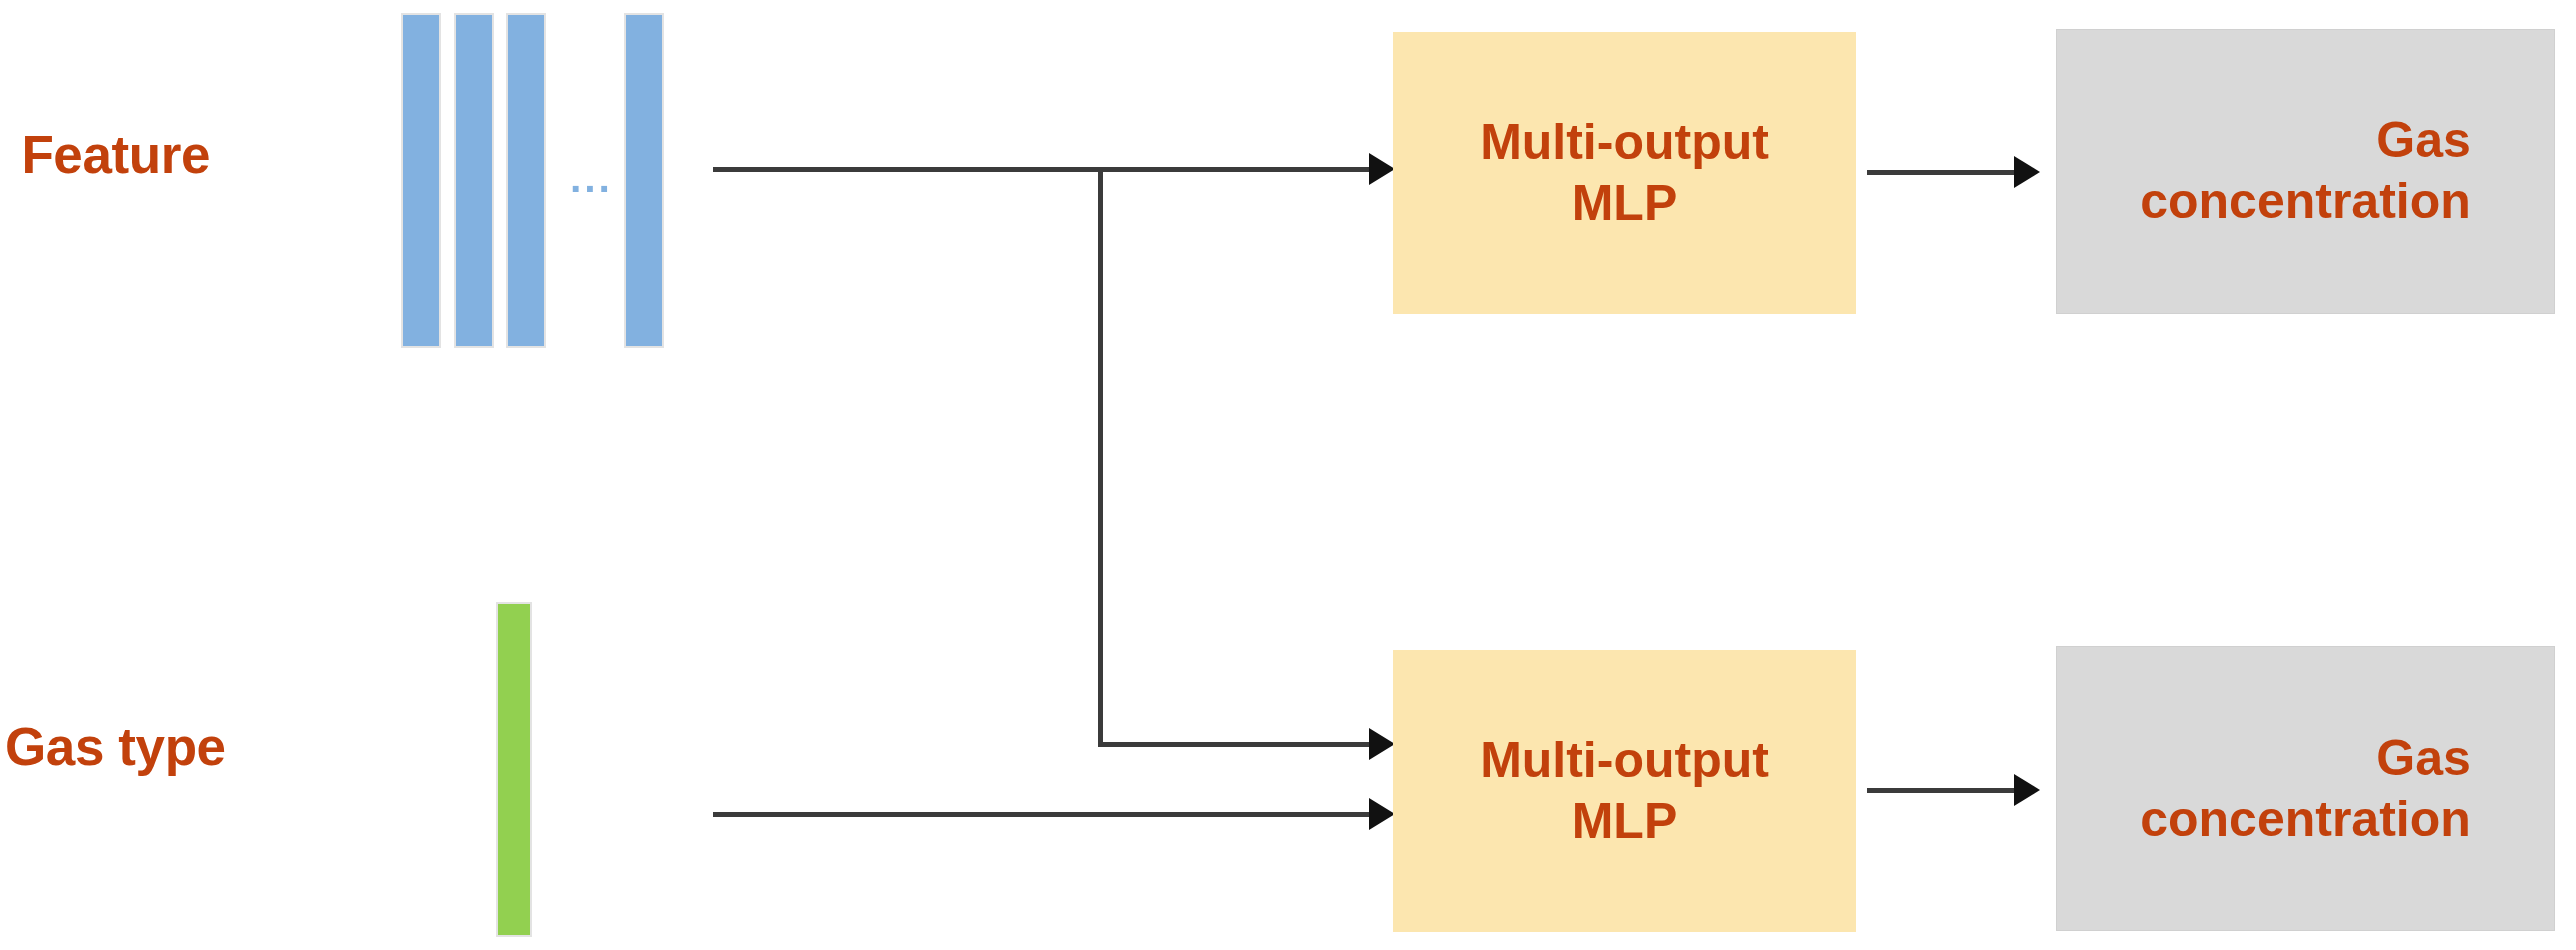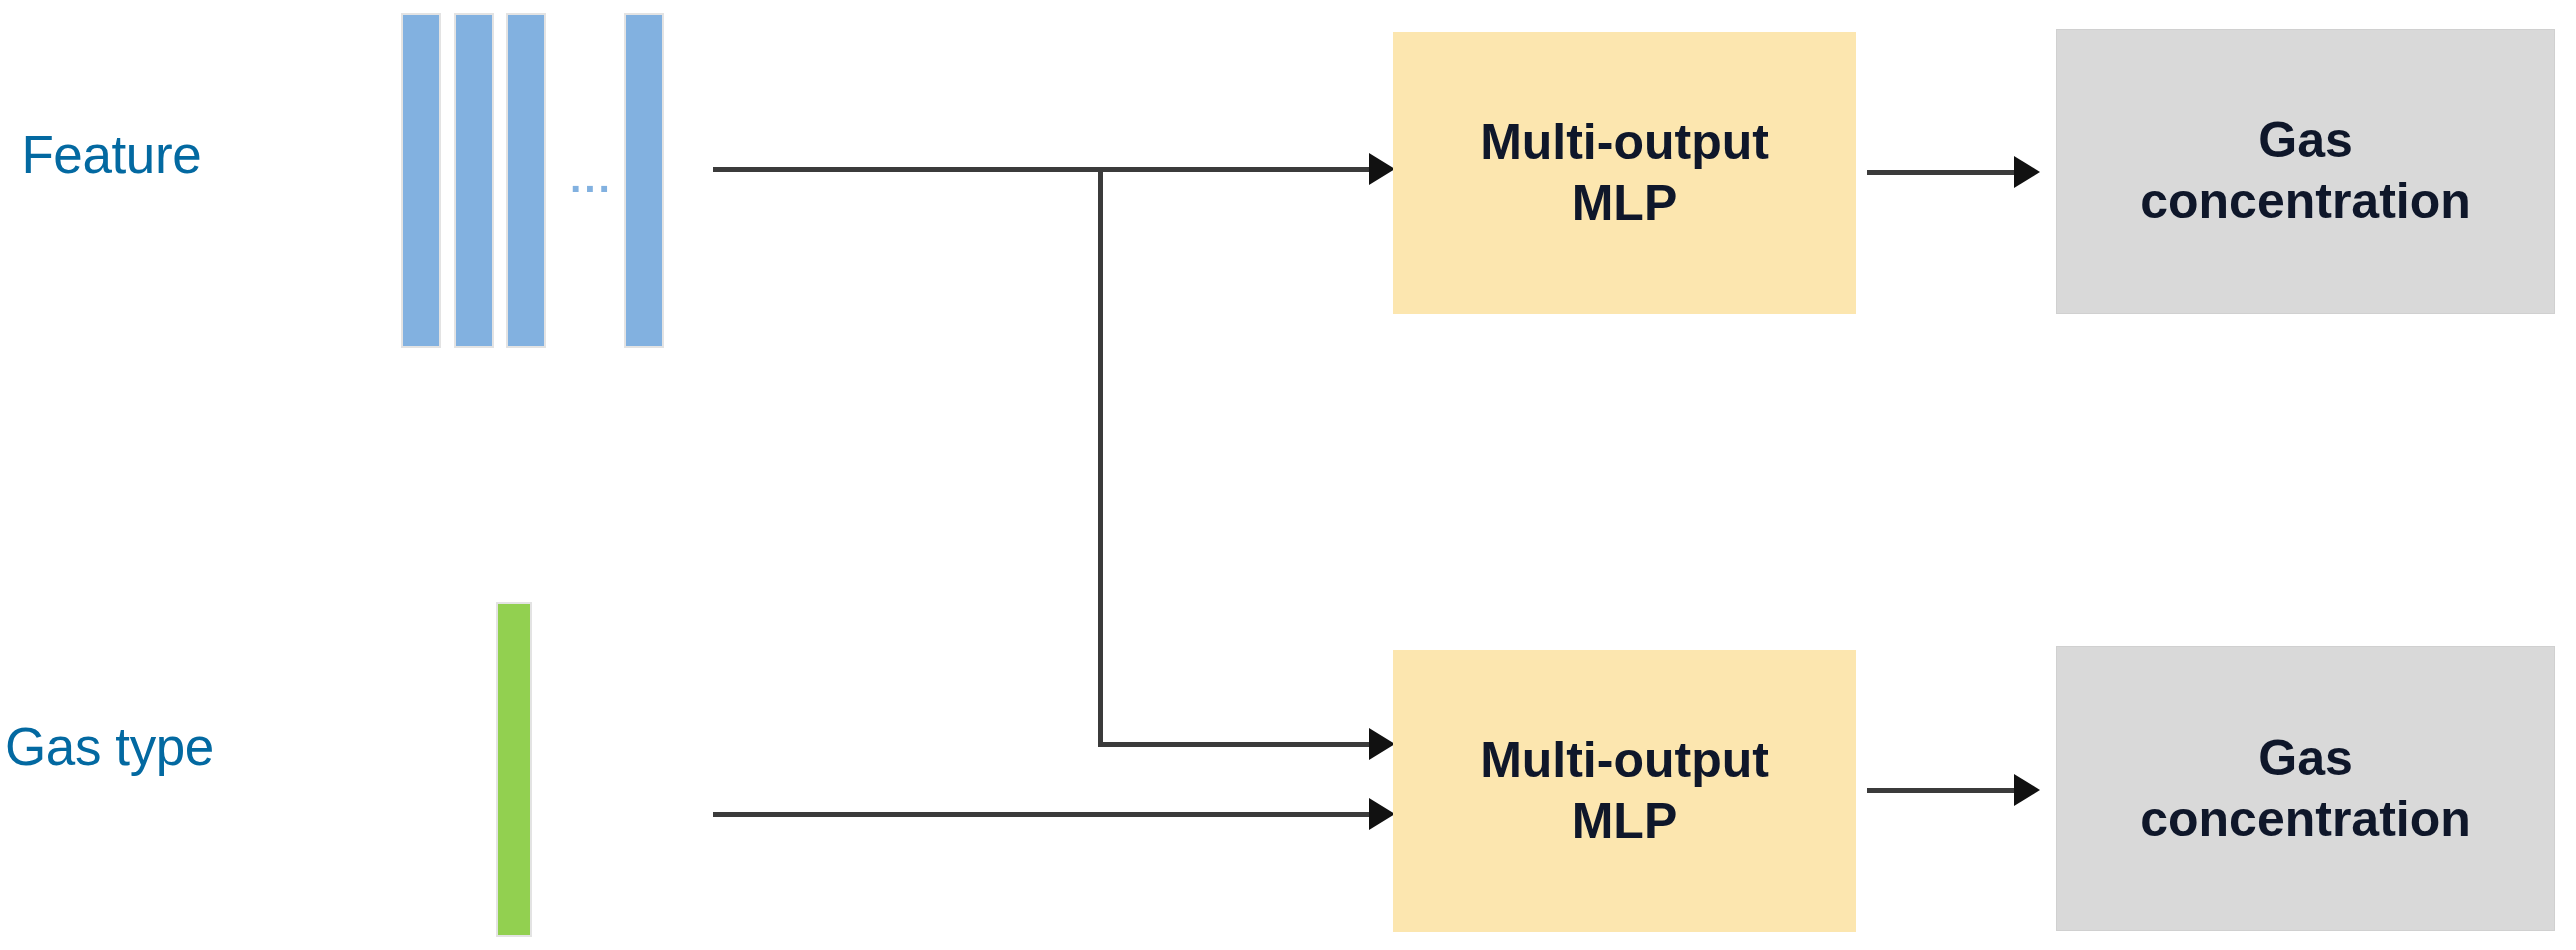--- a/index.html
+++ b/index.html
@@ -14,22 +14,22 @@
     position: relative;
     width: 2576px;
     height: 951px;
     background: #ffffff;
     overflow: hidden;
   }
   .abs { position: absolute; }
 
   
   .row-label {
-    font-weight: normal;
-    color: #0369a1;
+    font-weight: bold;
+    color: #c2410c;
     font-size: 53px;
     line-height: 1;
     white-space: nowrap;
     letter-spacing: -0.4px;
   }
 
   
   .bar {
     box-sizing: border-box;
     border: 2.1px solid #e3e3e3;
@@ -47,31 +47,32 @@
   }
 
   
   .node-box {
     box-sizing: border-box;
     display: flex;
     align-items: center;
     justify-content: center;
     text-align: center;
     font-weight: bold;
-    color: #0f172a;
+    color: #c2410c;
     font-size: 50px;
     line-height: 1.22;
     padding: 2.9px 7.1px;
   }
   .node-mlp {
     background: #FCE6AF;
   }
   .node-output {
     background: #D9D9D9;
     border: 1.4px solid #d0d0d0;
+    text-align: right;
   }
 
   
   .line-h {
     background: #3b3b3b;
     height: 5px;
   }
   .line-v {
     background: #3b3b3b;
     width: 5px;

